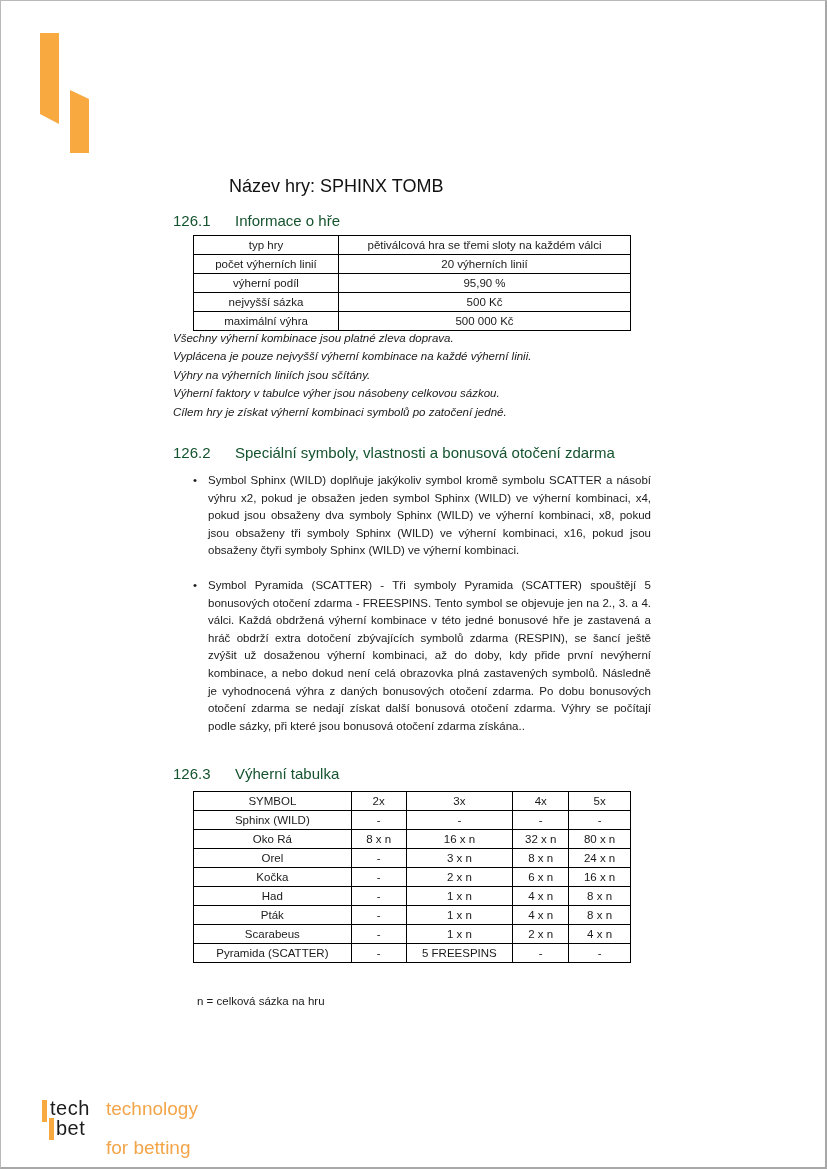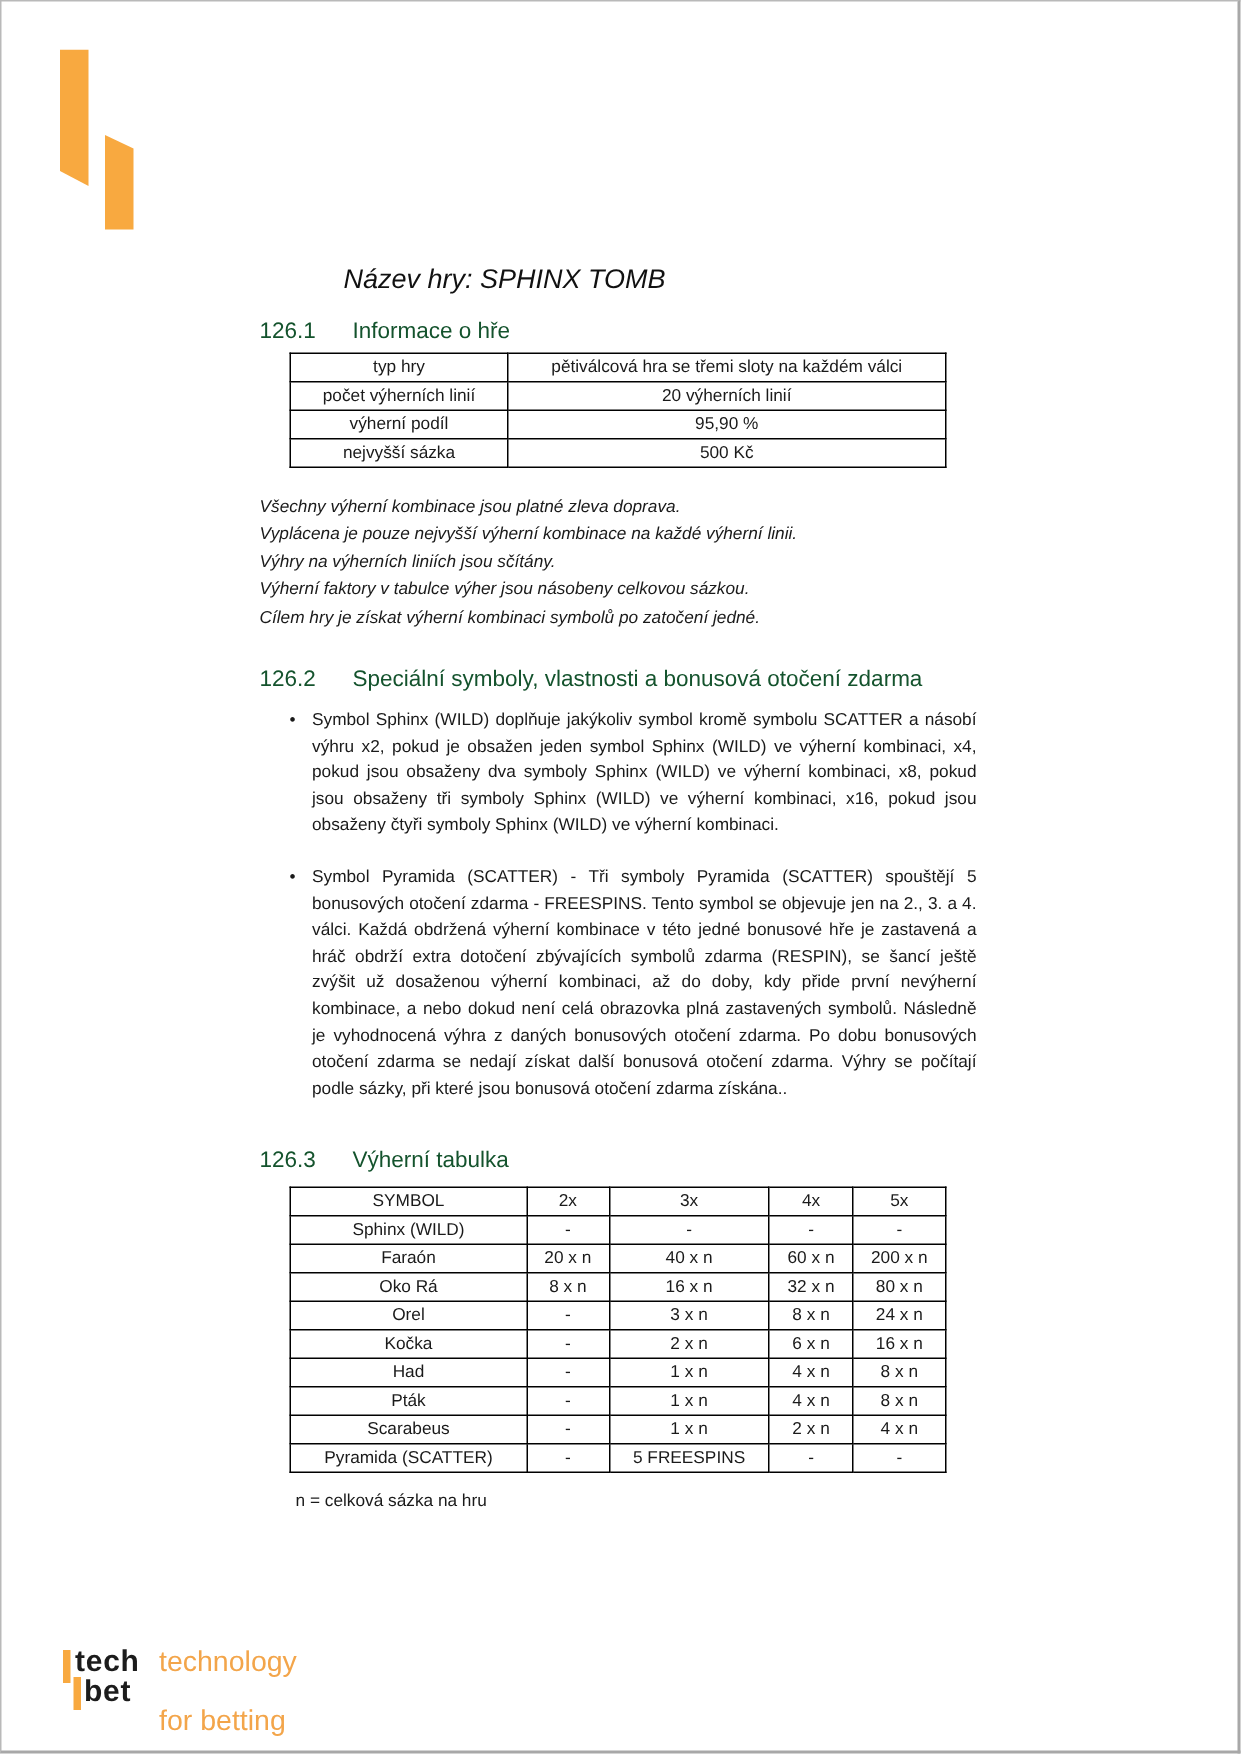--- a/index.html
+++ b/index.html
@@ -8,21 +8,21 @@
     font-family: "Liberation Sans", "DejaVu Sans", sans-serif;
     color: #1a1a1a;
   }
   .page-border {
     position: absolute; left: 0; top: 0; width: 825px; height: 1167px;
     border: 1px solid #b9b9b9; border-right: 2px solid #a8a8a8; border-bottom: 2px solid #a8a8a8;
     box-sizing: border-box; width: 827px; height: 1169px;
   }
   .logo-top { position: absolute; left: 40px; top: 33px; width: 52px; height: 122px; }
   .title {
-    position: absolute; left: 229px; top: 176px; font-size: 18px; color: #111; font-style: italic;
+    position: absolute; left: 229px; top: 176px; font-size: 18px; color: #111;
   }
   .section-heading {
     position: absolute; left: 173px; font-size: 15px; color: #14532d;
   }
   .section-heading .num { display: inline-block; width: 62px; }
   table { border-collapse: collapse; position: absolute; font-size: 11.5px; }
   td {
     border: 1px solid #000; text-align: center; padding: 0 4px; height: 18px; line-height: 17px;
     white-space: nowrap;
   }
@@ -33,21 +33,21 @@
   .paytable td { height: 18px; }
   .para { position: absolute; left: 173px; font-size: 11.5px; line-height: 18.4px; font-style: italic; }
   .para div { white-space: nowrap; }
   .bullets { position: absolute; left: 193px; width: 458px; font-size: 11.5px; line-height: 17.6px; }
   .bullet { position: relative; padding-left: 15px; text-align: justify; }
   .bullet .dot { position: absolute; left: 0; top: 0; }
   .note { position: absolute; left: 197px; top: 995px; font-size: 11.5px; }
   .footer-logo { position: absolute; left: 40px; top: 1098px; width: 200px; height: 46px; }
   .fl-bar1 { position: absolute; left: 2px; top: 2px; width: 5px; height: 22px; background: #f8a940; }
   .fl-bar2 { position: absolute; left: 9px; top: 20px; width: 5px; height: 22px; background: #f8a940; }
-  .fl-tech, .fl-bet { position: absolute; font-weight: bold; font-size: 20px; color: #1c1c1c; letter-spacing: 0.5px; }
+  .fl-tech, .fl-bet { position: absolute; font-weight: normal; font-size: 20px; color: #1c1c1c; letter-spacing: 0.5px; }
   .fl-tech { left: 10px; top: -1px; }
   .fl-bet { left: 16px; top: 19px; }
   .fl-tag1, .fl-tag2 { position: absolute; font-size: 19px; color: #f3a54a; }
   .fl-tag1 { left: 66px; top: 0px; }
   .fl-tag2 { left: 66px; top: 21px; margin-top: 18px; }
 </style>
 </head>
 <body>
 
 <div class="page-border"></div>
@@ -73,20 +73,24 @@
         <td class="k">počet výherních linií</td>
         <td>20 výherních linií</td>
       </tr>
   <tr>
         <td class="k">výherní podíl</td>
         <td>95,90 %</td>
       </tr>
   <tr>
         <td class="k">nejvyšší sázka</td>
         <td>500 Kč</td>
+      </tr>
+  <tr>
+        <td class="k">maximální výhra</td>
+        <td>500 000 Kč</td>
       </tr>
 </tbody>
   </table>
 
 <div class="para" style="top:329px">
   <div>Všechny výherní kombinace jsou platné zleva doprava.</div>
   <div>Vyplácena je pouze nejvyšší výherní kombinace na každé výherní linii.</div>
   <div>Výhry na výherních liniích jsou sčítány.</div>
   <div>Výherní faktory v tabulce výher jsou násobeny celkovou sázkou.</div>
   <div>Cílem hry je získat výherní kombinaci symbolů po zatočení jedné.</div>
@@ -121,27 +125,20 @@
     <td>3x</td>
     <td>4x</td>
     <td>5x</td>
   </tr>
   <tr>
         <td>Sphinx (WILD)</td>
         <td>-</td>
         <td>-</td>
         <td>-</td>
         <td>-</td>
-      </tr>
-  <tr>
-        <td>Faraón</td>
-        <td>20 x n</td>
-        <td>40 x n</td>
-        <td>60 x n</td>
-        <td>200 x n</td>
       </tr>
   <tr>
         <td>Oko Rá</td>
         <td>8 x n</td>
         <td>16 x n</td>
         <td>32 x n</td>
         <td>80 x n</td>
       </tr>
   <tr>
         <td>Orel</td>

